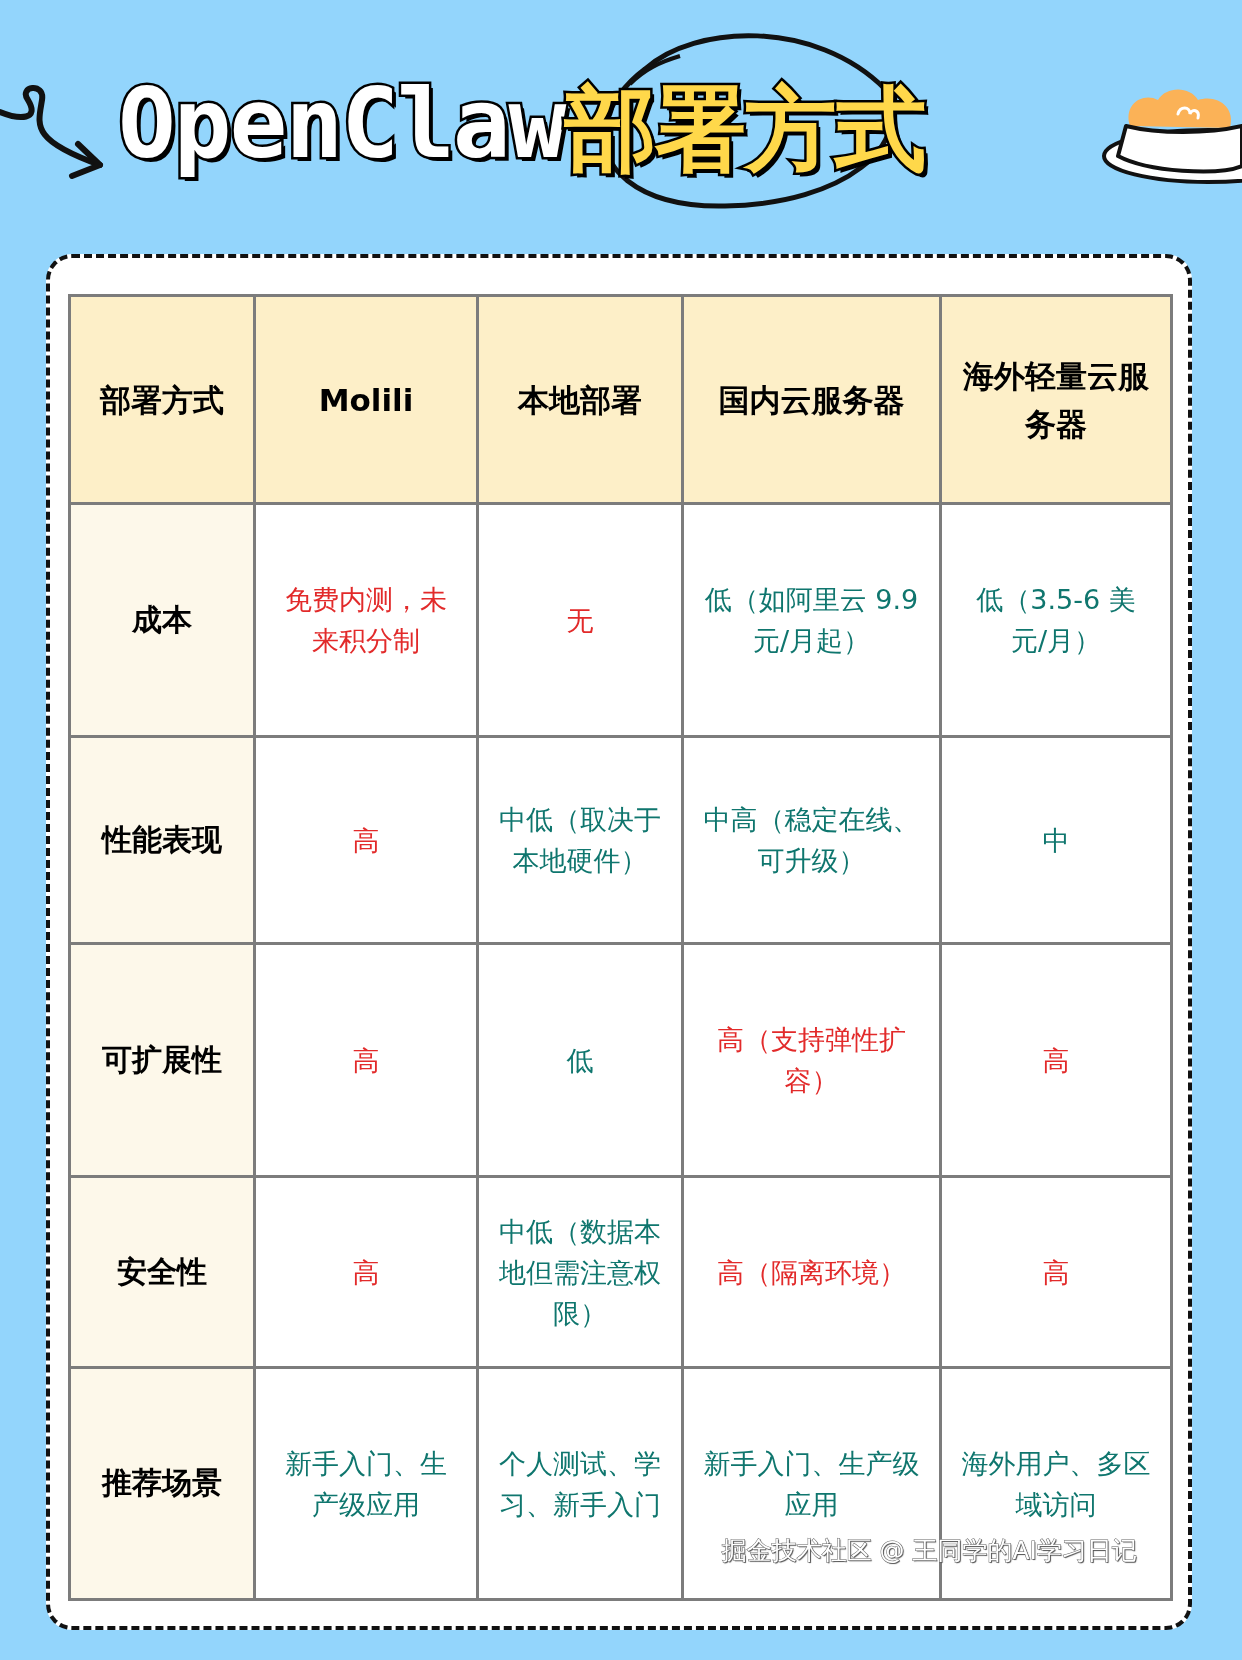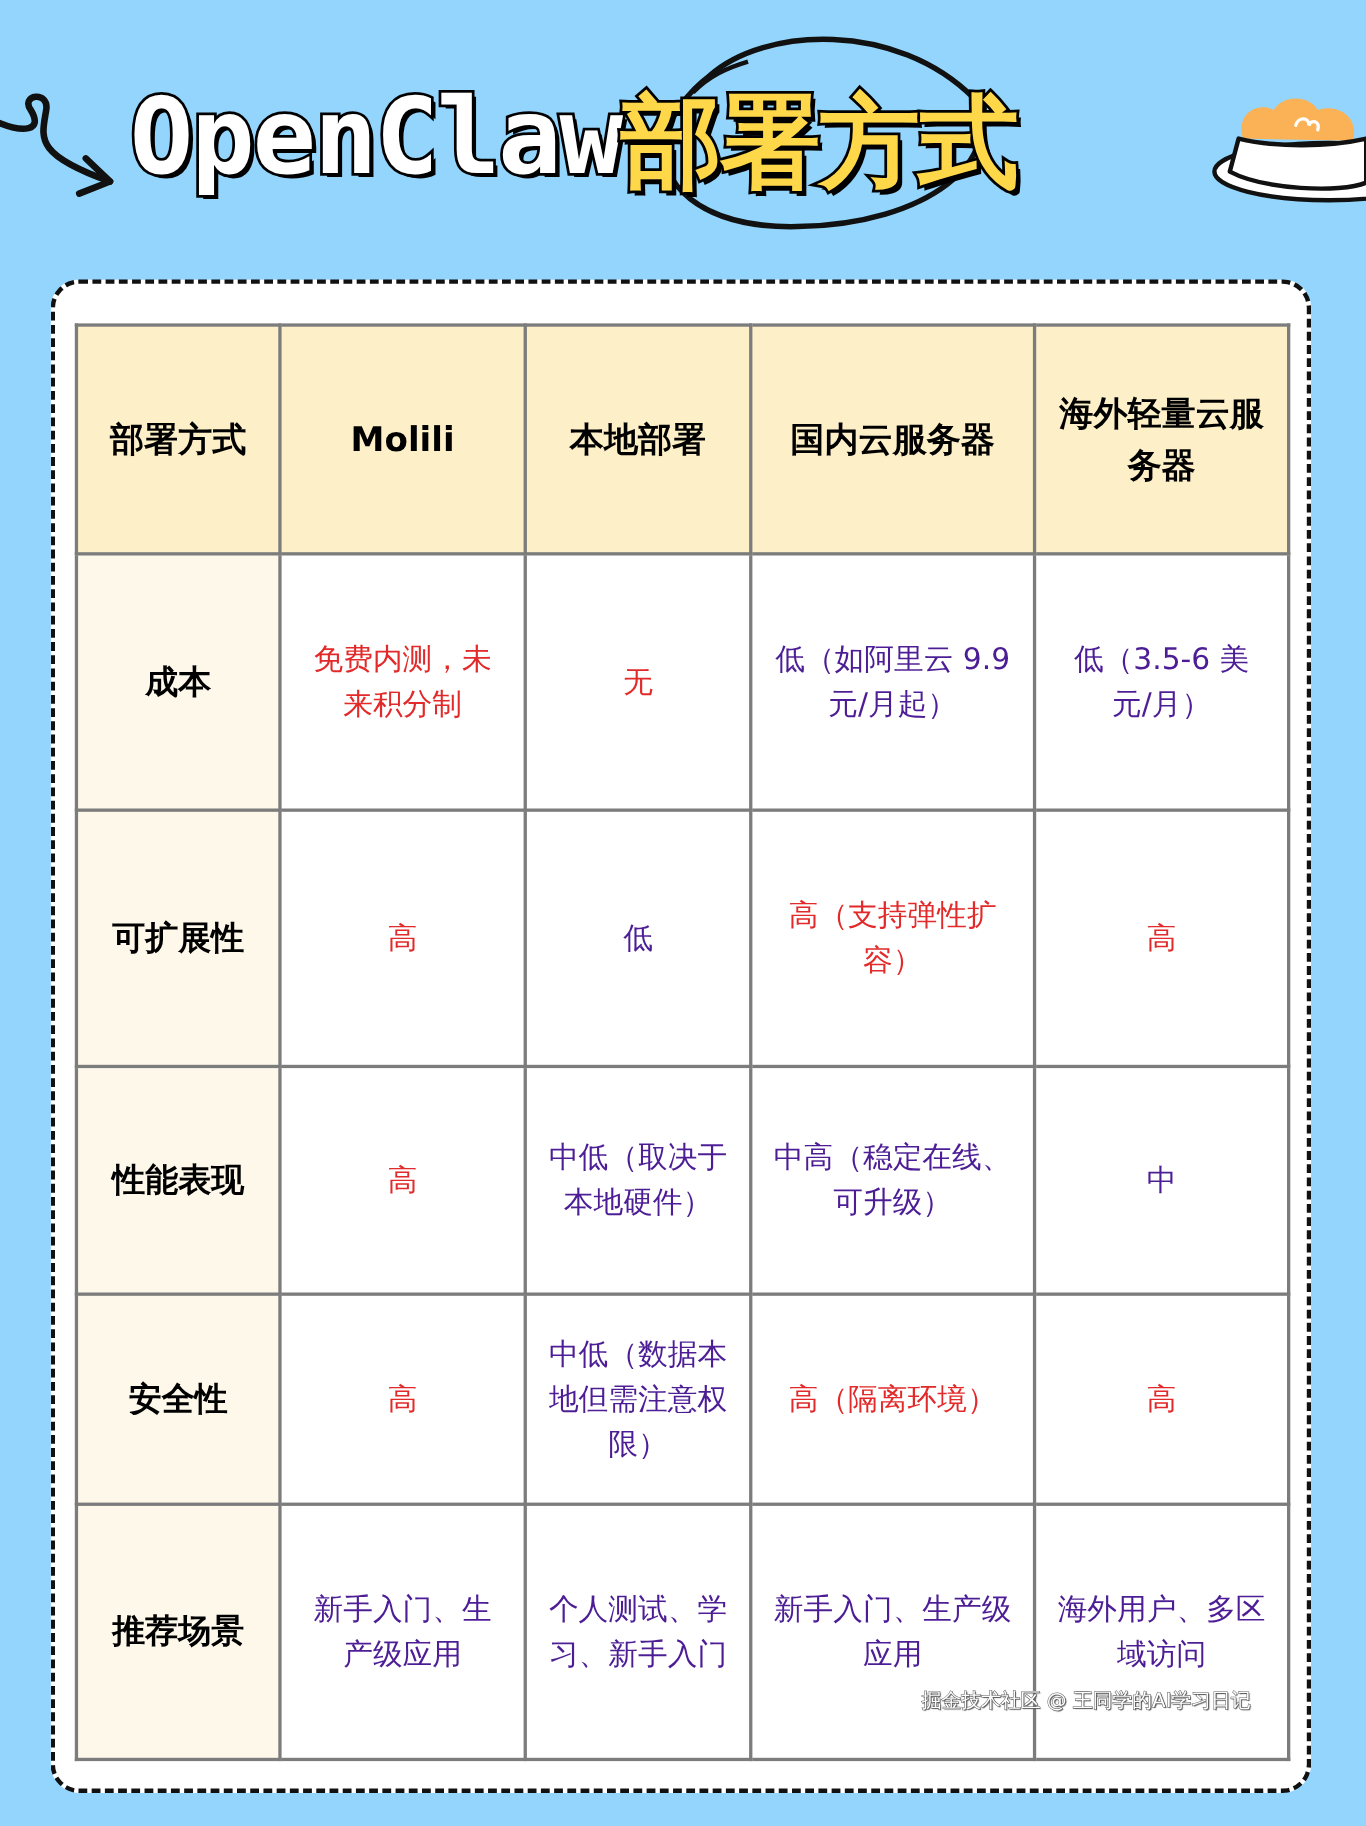--- a/index.html
+++ b/index.html
@@ -48,26 +48,26 @@
     padding: 0 18px; box-sizing: border-box;
   }
   table.cmp thead th {
     background: #fdefc8; height: 208px;
     font-size: 31px; font-weight: bold; color: #000; line-height: 48px;
   }
   table.cmp tbody th {
     background: #fdf8ea; font-size: 30px; font-weight: bold; color: #000; text-align: center;
   }
   table.cmp tbody td {
-    font-size: 27px; color: #4c1d95; line-height: 41px; background: #fff;
+    font-size: 27px; color: #0f766e; line-height: 41px; background: #fff;
   }
   table.cmp tbody td.red { color: #e22a2a; }
   .watermark {
     position: absolute; right: 105px; top: 1534px;
-    font-size: 18px; color: #ffffff;
+    font-size: 25px; color: #ffffff;
     -webkit-text-stroke: 1px #666; paint-order: stroke fill;
     text-shadow: 1px 1px 1px #555;
   }
 </style>
 </head>
 <body>
 
 <div class="header">
 
   <svg class="deco" style="left:0;top:80px" width="120" height="110" viewBox="0 0 120 110">
@@ -111,33 +111,33 @@
       </tr>
     </thead>
     <tbody>
       <tr style="height:233px">
         <th>成本</th>
         <td class="red">免费内测，未来积分制</td>
         <td class="red">无</td>
         <td>低（如阿里云 9.9 元/月起）</td>
         <td>低（3.5-6 美元/月）</td>
       </tr>
+      <tr style="height:207px">
+        <th>性能表现</th>
+        <td class="red">高</td>
+        <td>中低（取决于本地硬件）</td>
+        <td>中高（稳定在线、可升级）</td>
+        <td>中</td>
+      </tr>
       <tr style="height:233px">
         <th>可扩展性</th>
         <td class="red">高</td>
         <td>低</td>
         <td class="red">高（支持弹性扩容）</td>
         <td class="red">高</td>
-      </tr>
-      <tr style="height:207px">
-        <th>性能表现</th>
-        <td class="red">高</td>
-        <td>中低（取决于本地硬件）</td>
-        <td>中高（稳定在线、可升级）</td>
-        <td>中</td>
       </tr>
       <tr style="height:191px">
         <th>安全性</th>
         <td class="red">高</td>
         <td>中低（数据本地但需注意权限）</td>
         <td class="red">高（隔离环境）</td>
         <td class="red">高</td>
       </tr>
       <tr style="height:232px">
         <th>推荐场景</th>

